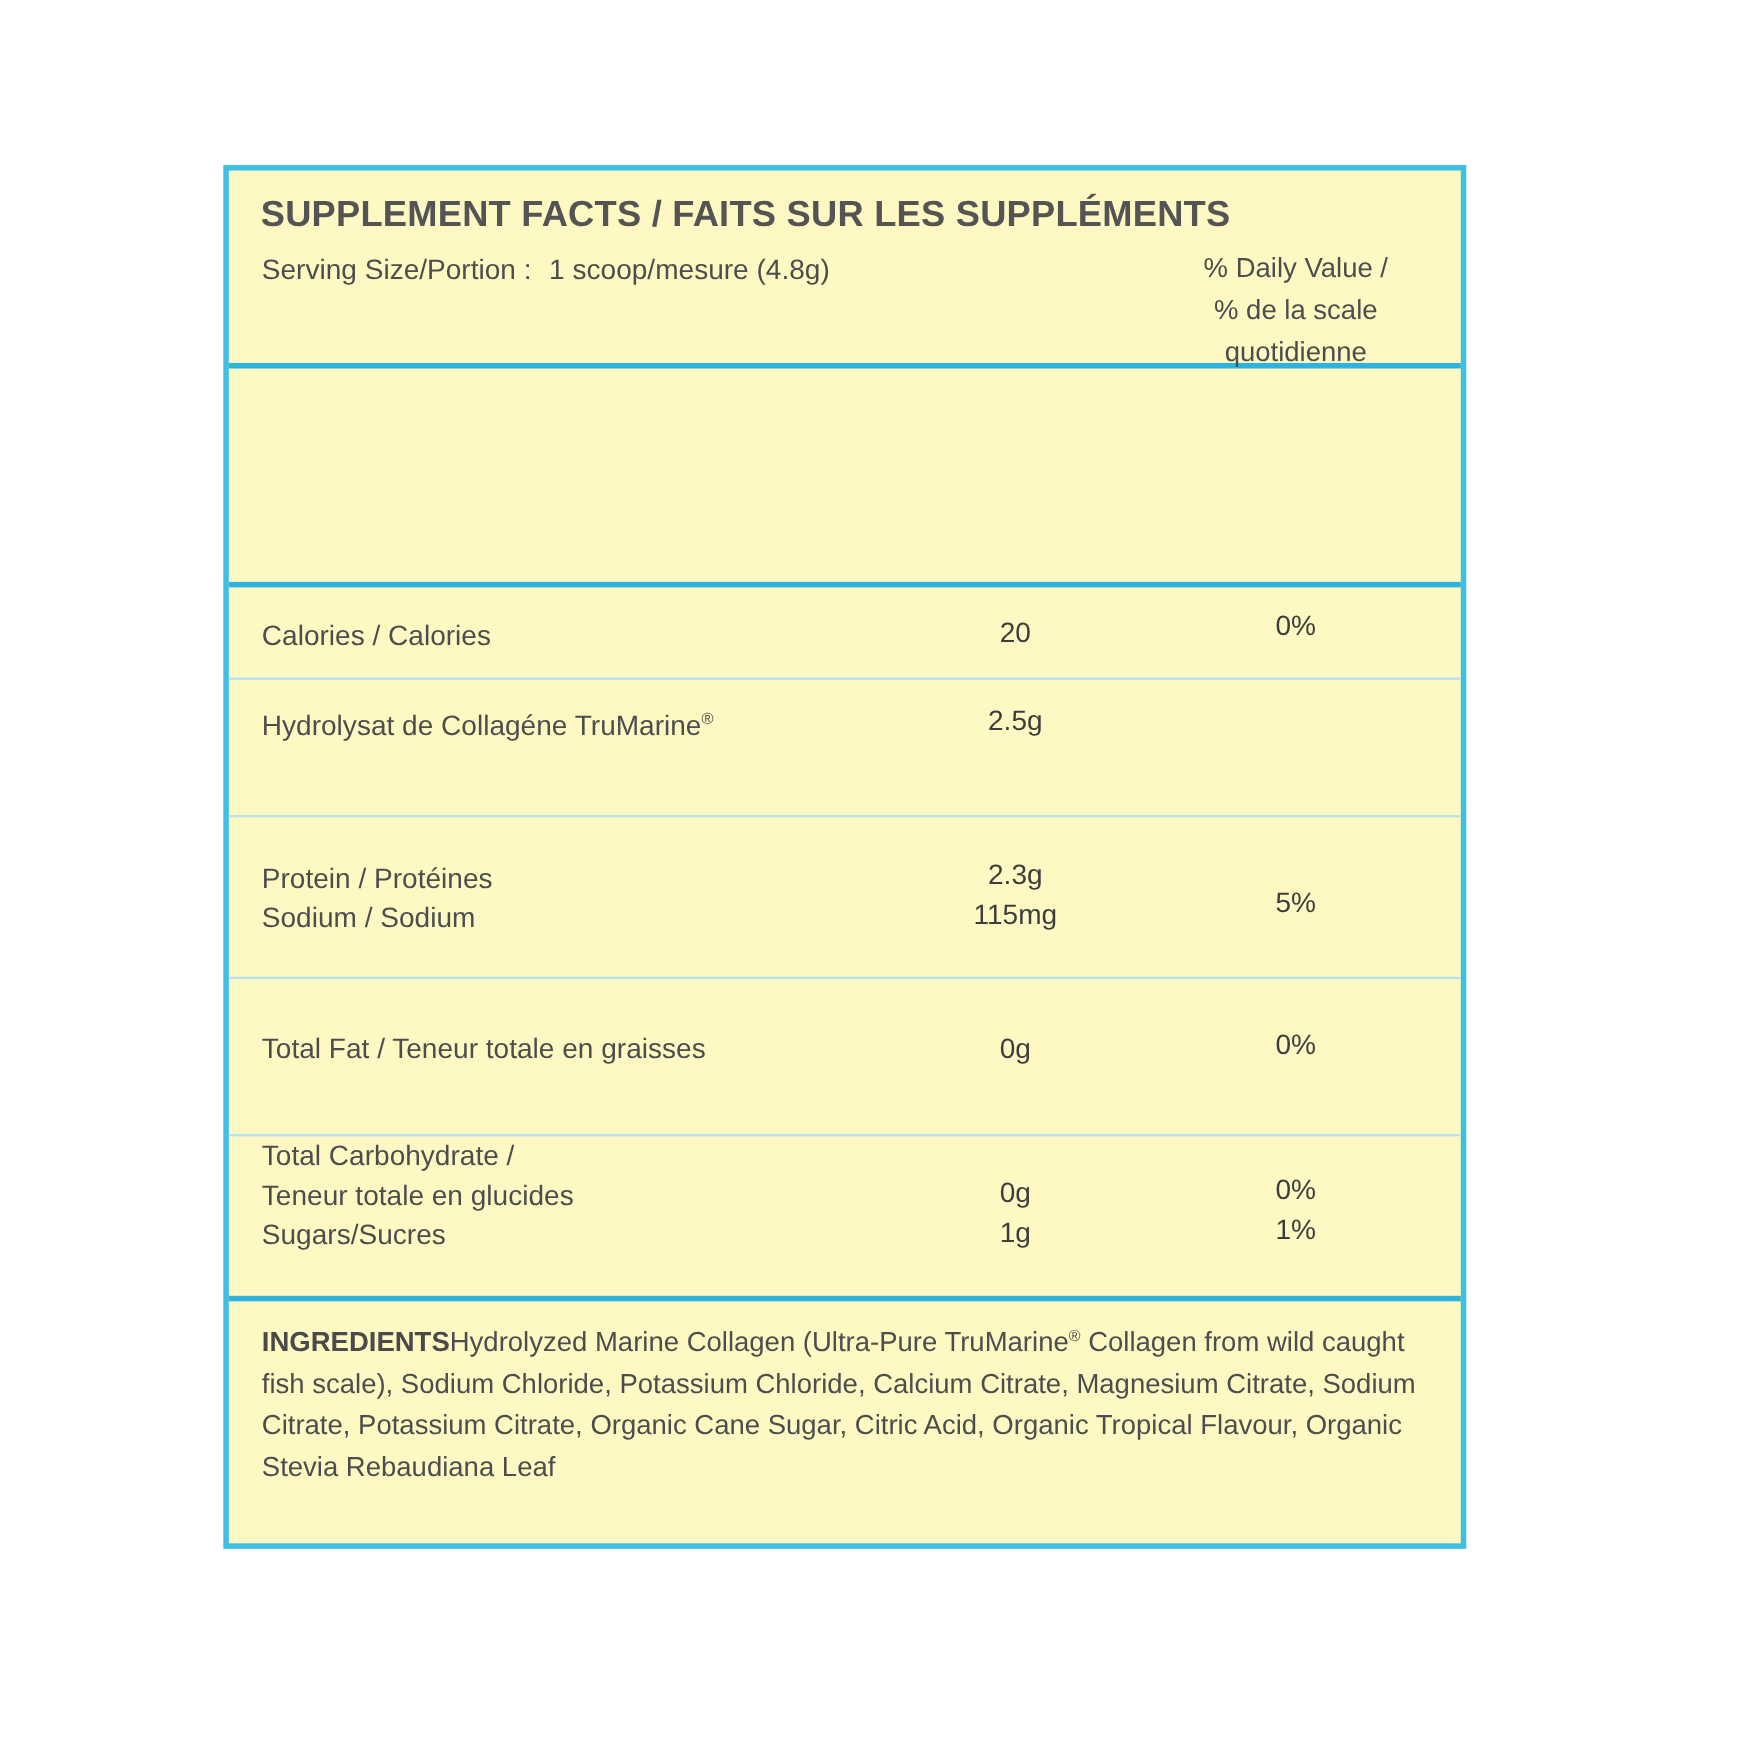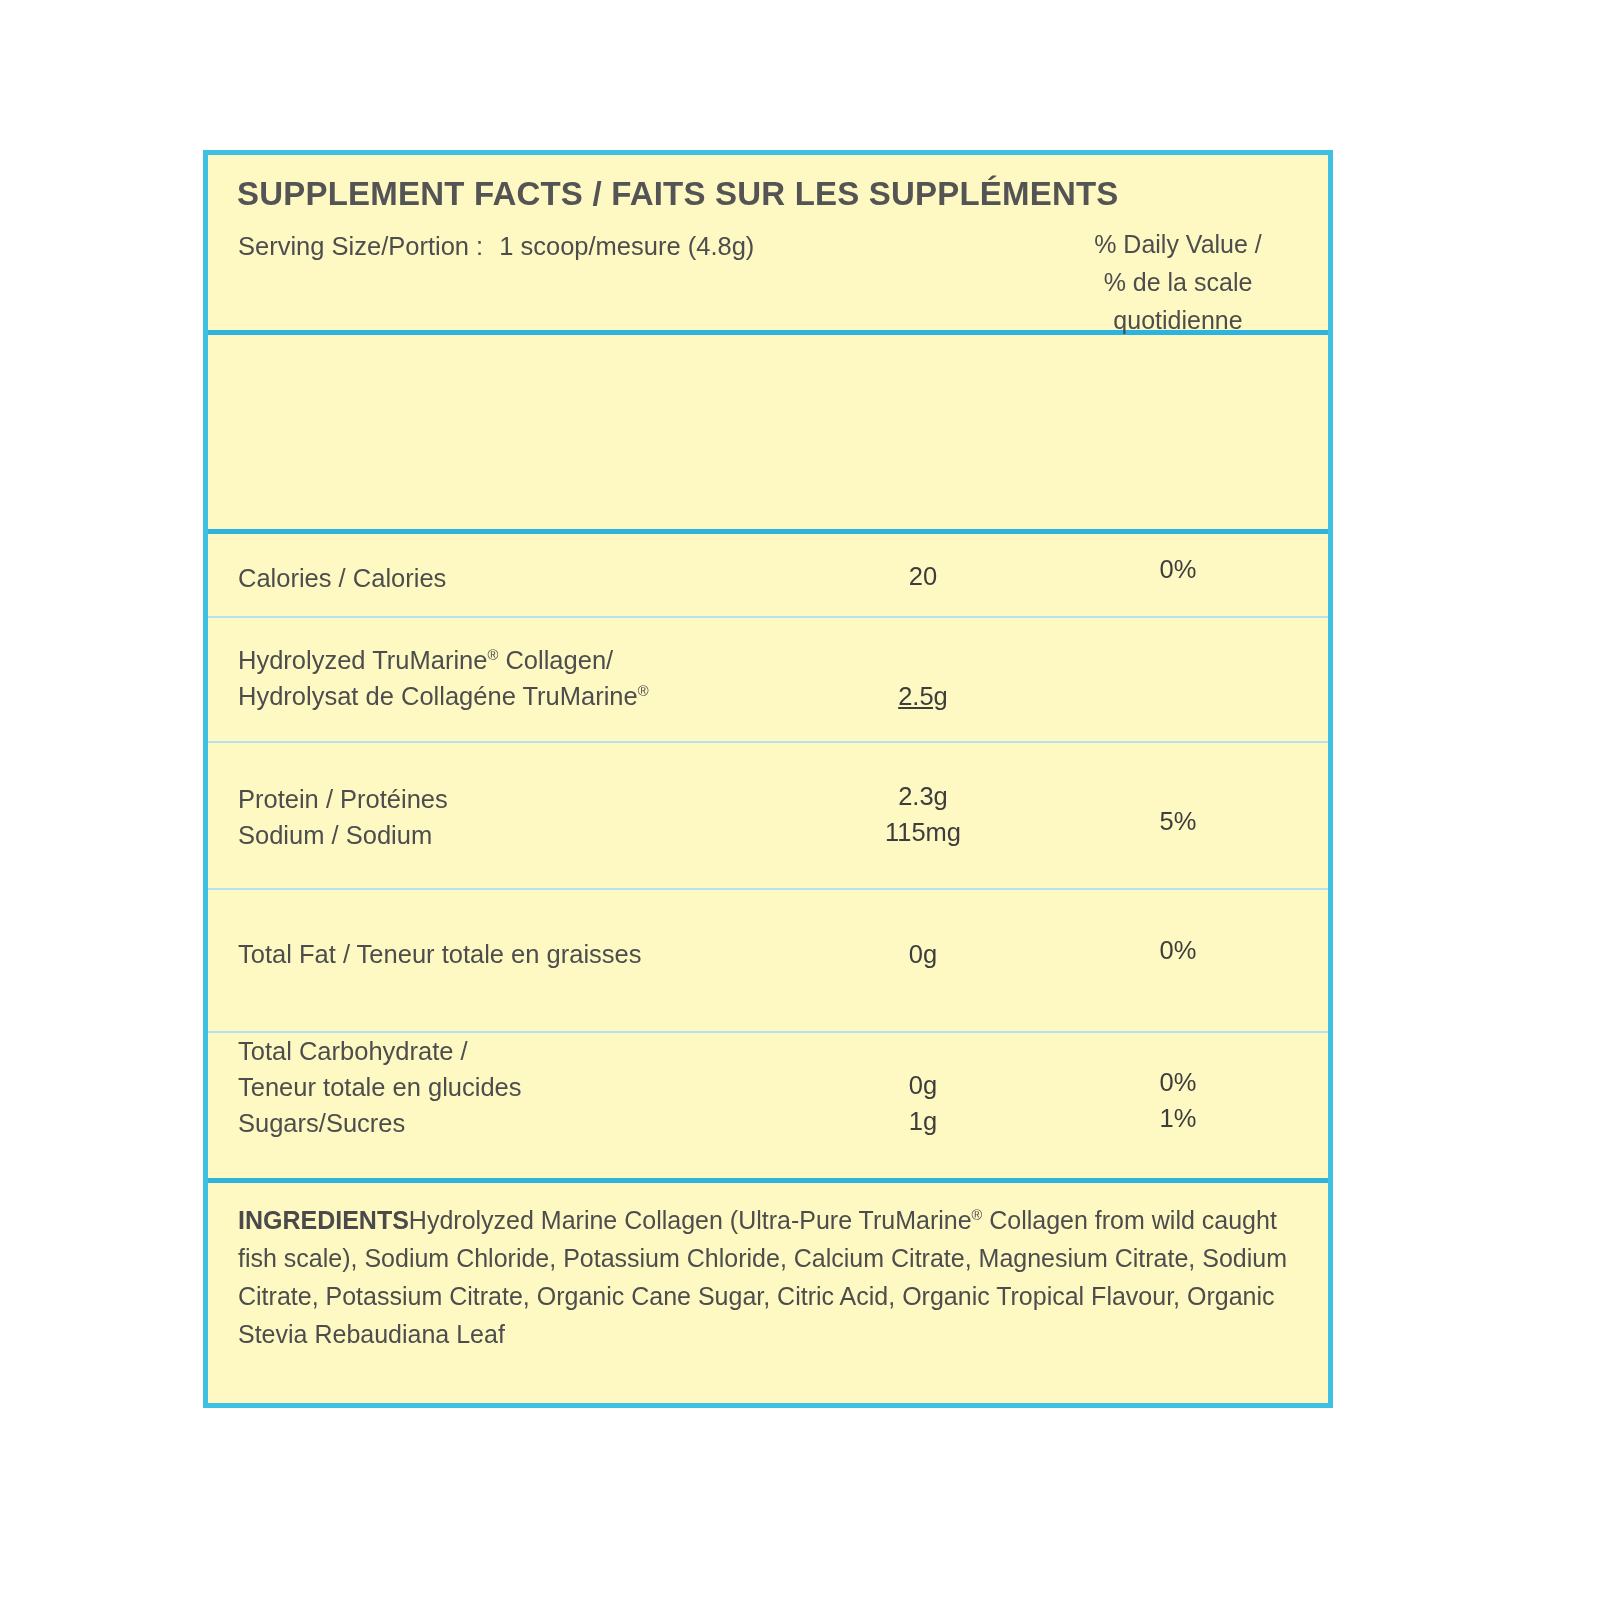--- a/index.html
+++ b/index.html
@@ -170,24 +170,23 @@
     <div class="row">
       <div class="cell-name" style="top:405px;">Calories / Calories</div>
       <div class="cell-amount" style="top:403px;">20</div>
       <div class="cell-dv" style="top:396px;">0%</div>
     </div>
 
     <div class="rule-thin" style="top: 461px; background: rgb(181, 226, 242);"></div>
 
     <div class="row">
       <div class="cell-name" style="top:487px;">
-        <div><span>Hydrolyzed TruMarine<sup class="reg">®</sup> Collagen/</span></div>
         <div><span>Hydrolysat de Collagéne TruMarine<sup class="reg">®</sup></span></div>
       </div>
-      <div class="cell-amount" style="top:523px;text-decoration:underline;">2.5g</div>
+      <div class="cell-amount" style="top:483px;">2.5g</div>
       <div class="cell-dv" style="top:514px;"></div>
     </div>
 
     <div class="rule-thin" style="top: 586px; background: rgb(181, 226, 242);"></div>
 
     <div class="row">
       <div class="cell-name" style="top:626px;">Protein / Protéines</div>
       <div class="cell-amount" style="top:623px;text-align:center;">2.3g</div>
 
       <div class="cell-name" style="top:662px;">Sodium / Sodium</div>

